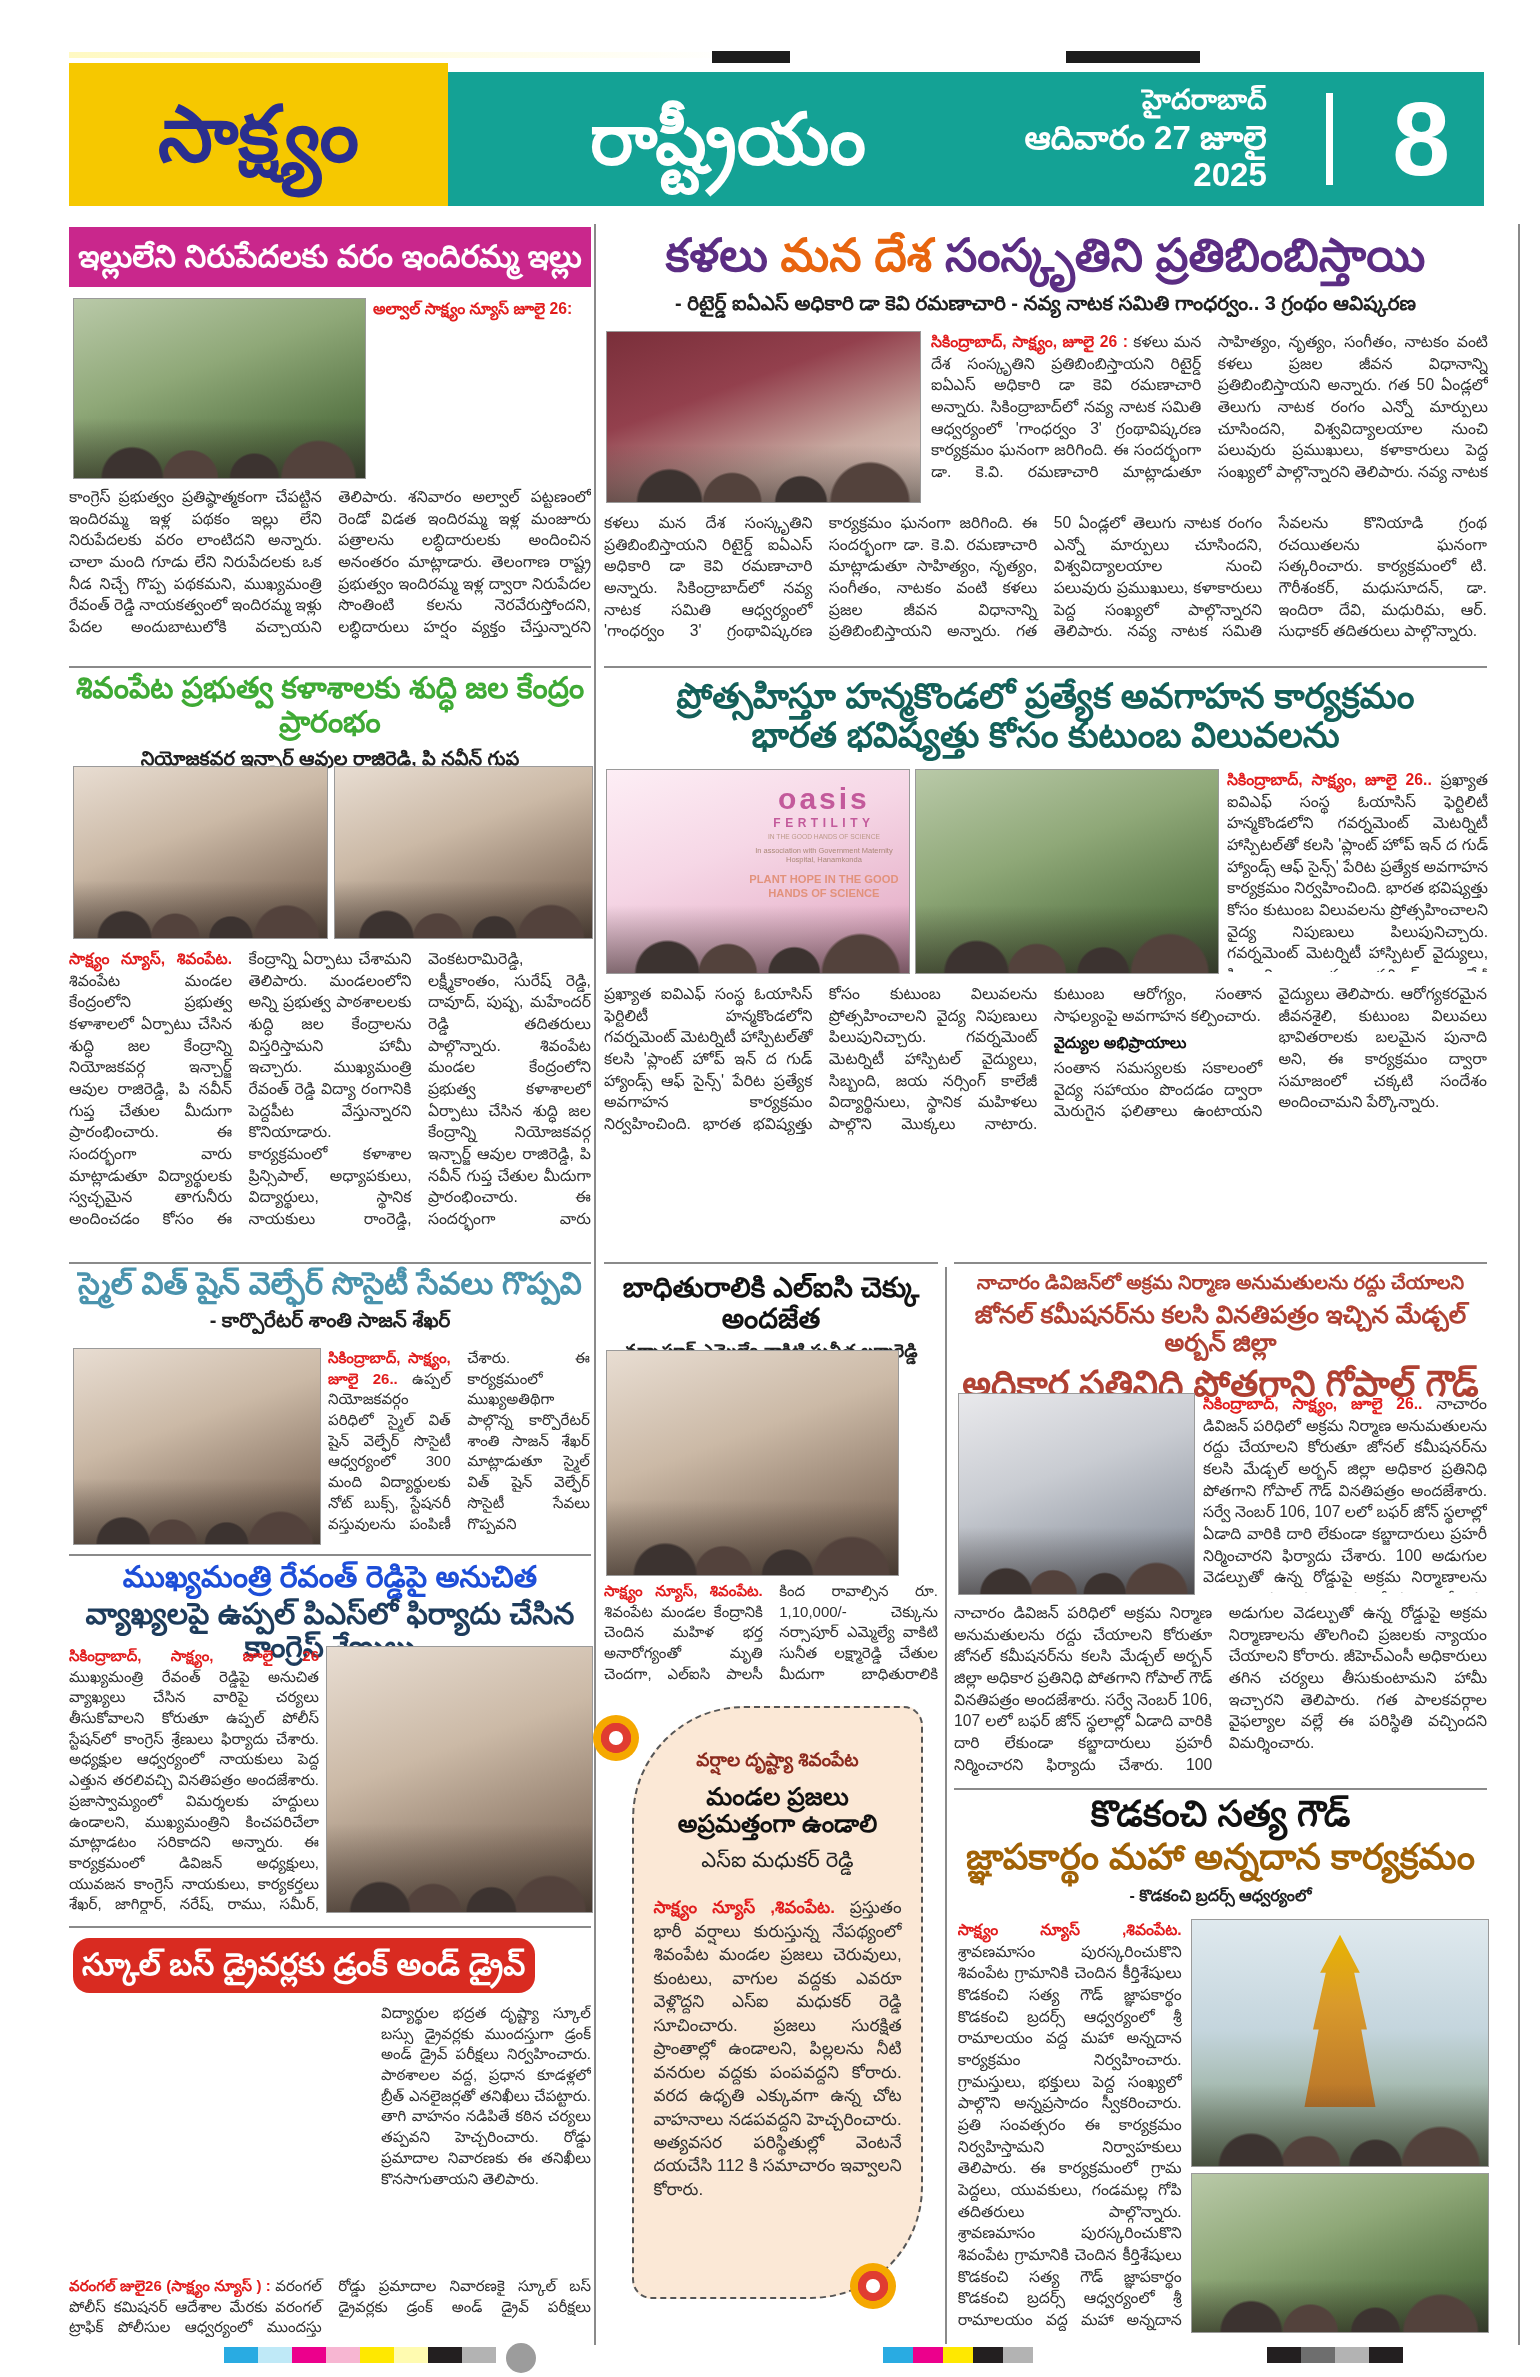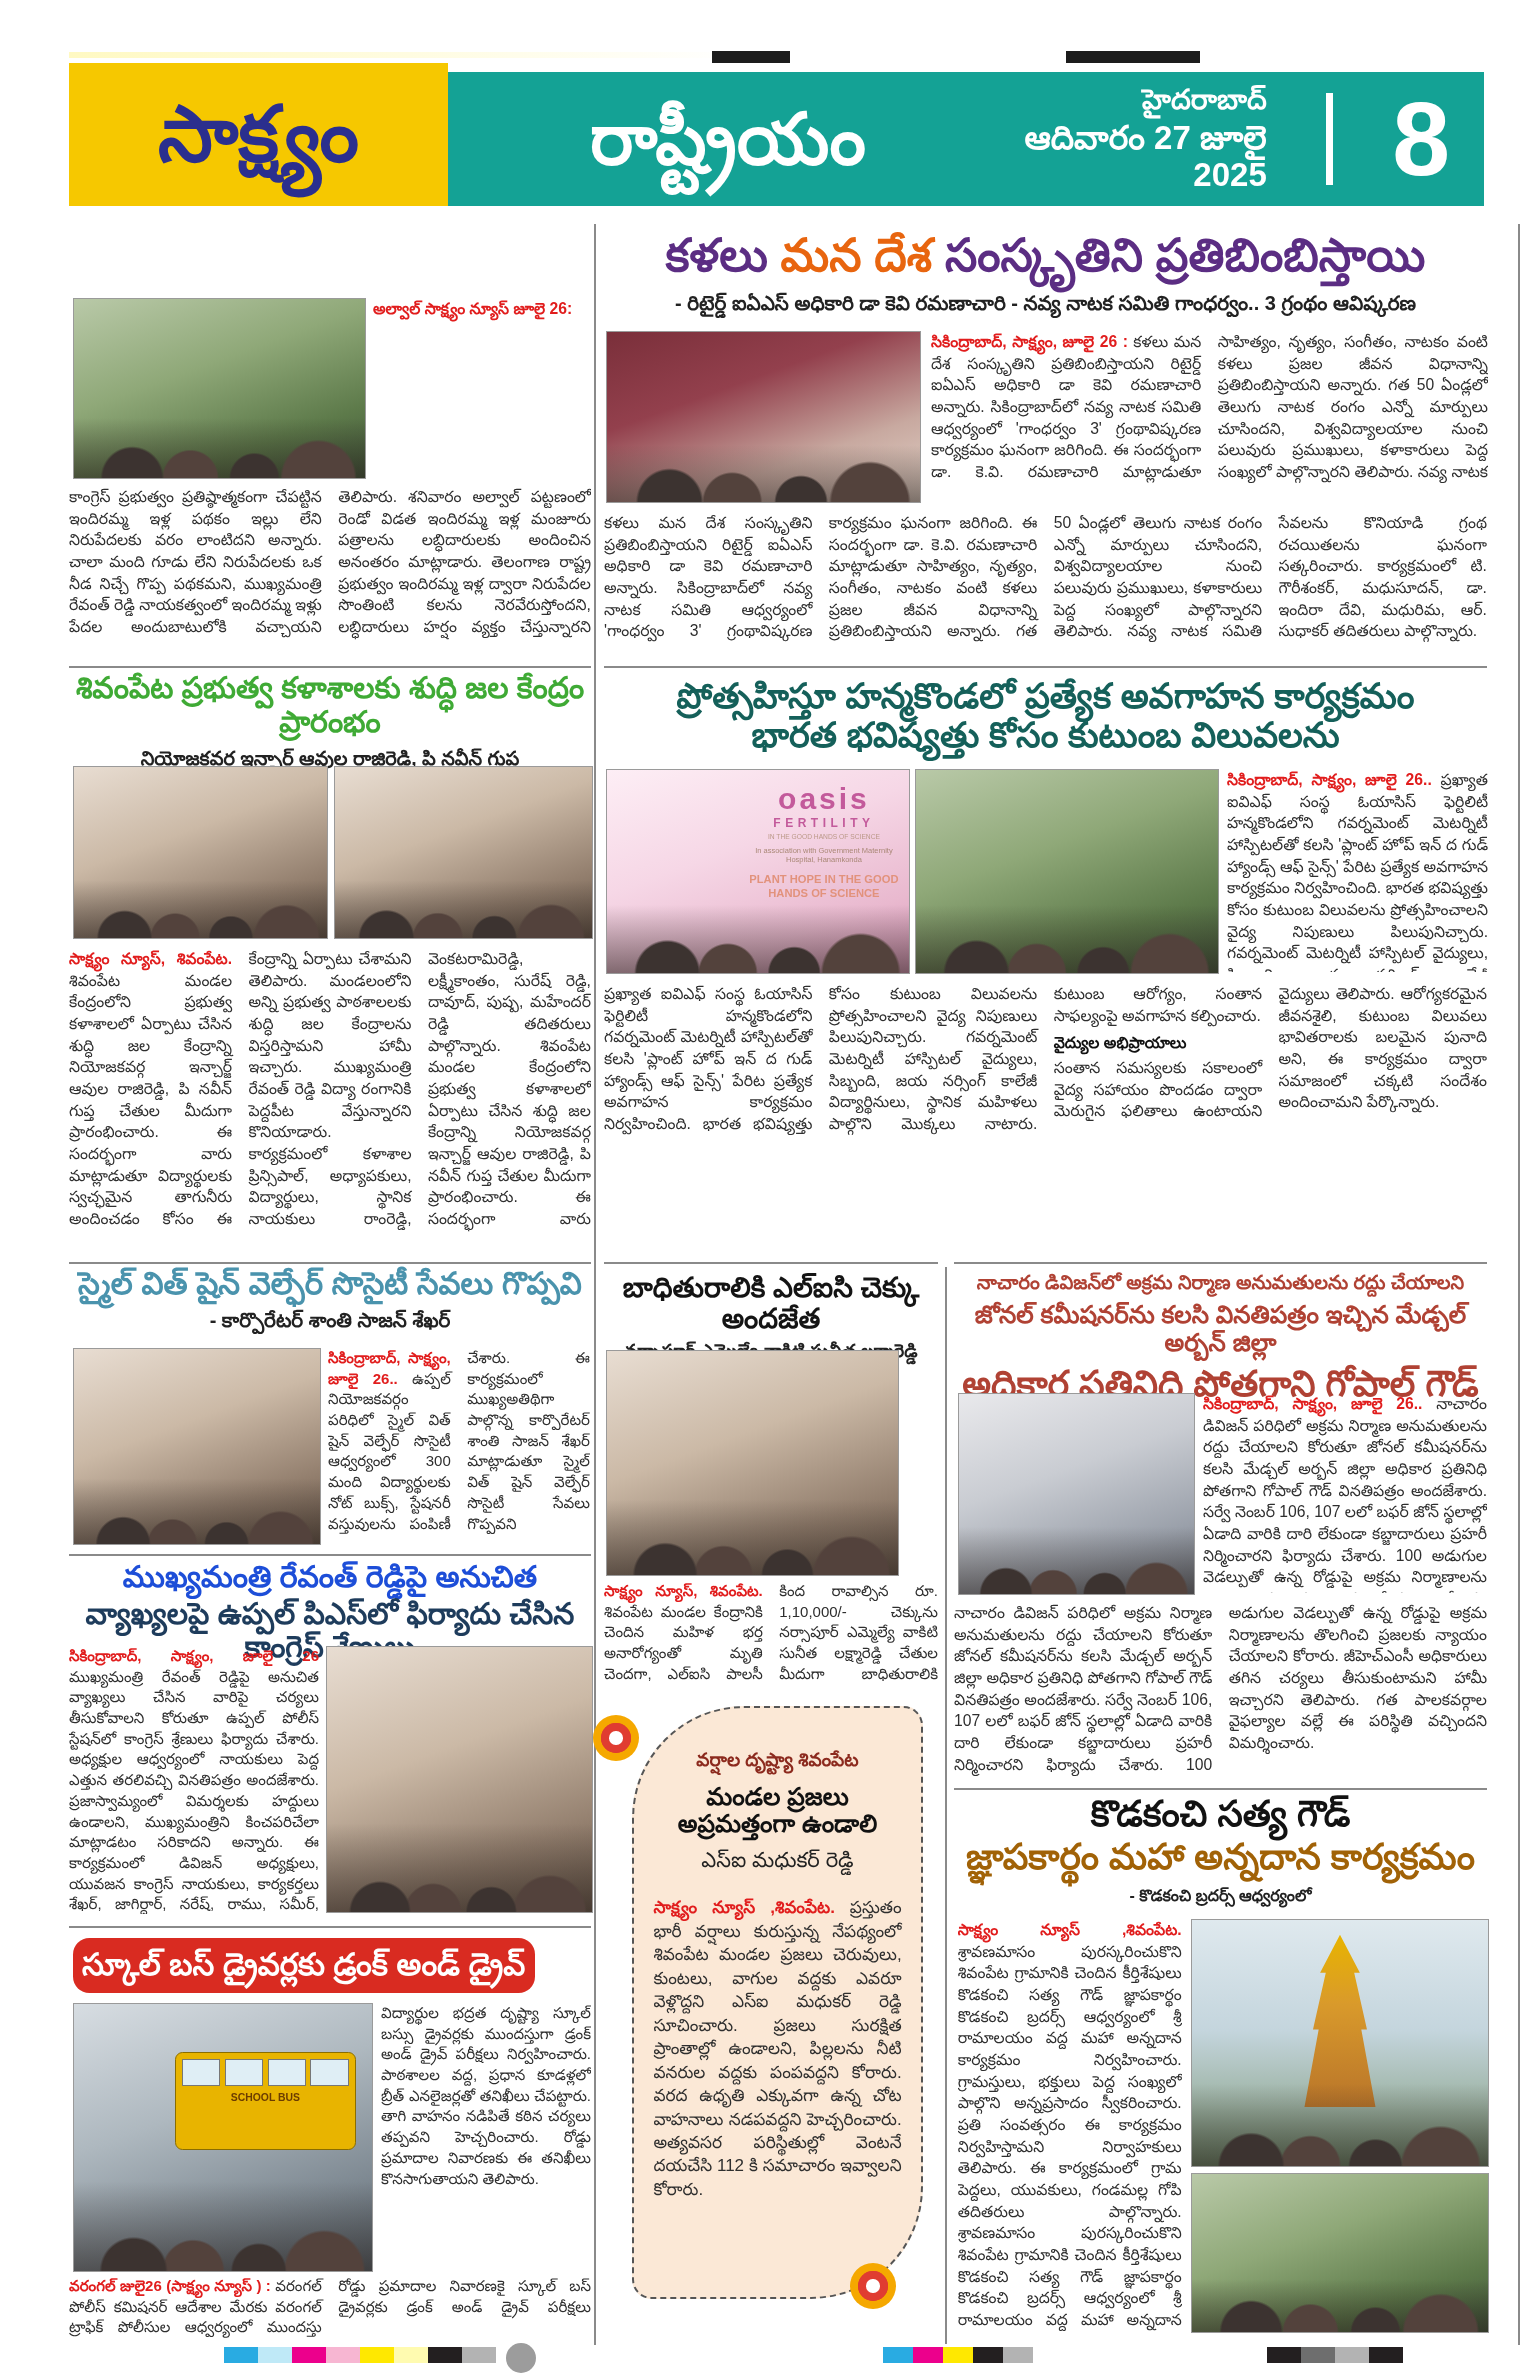--- a/index.html
+++ b/index.html
@@ -70,20 +70,23 @@
   <div class="abs rule" style="left:69px;top:666px;width:522px;height:1.5px;"></div>
   <div class="abs rule" style="left:604px;top:666px;width:883px;height:1.5px;"></div>
   <div class="abs rule" style="left:69px;top:1262px;width:522px;height:1.5px;"></div>
   <div class="abs rule" style="left:604px;top:1262px;width:334px;height:1.5px;"></div>
   <div class="abs rule" style="left:954px;top:1262px;width:533px;height:1.5px;"></div>
   <div class="abs rule" style="left:69px;top:1554px;width:522px;height:1.5px;"></div>
   <div class="abs rule" style="left:69px;top:1926px;width:522px;height:1.5px;"></div>
   <div class="abs rule" style="left:954px;top:1788px;width:533px;height:1.5px;"></div>
 
   <div class="abs" style="left:69px;top:227px;width:522px;height:432px;">
+    <div style="background:#c9278c;height:60px;display:flex;align-items:center;justify-content:center;">
+      <div class="hl" style="color:#ffffff;font-size:31px;">ఇల్లులేని నిరుపేదలకు వరం ఇందిరమ్మ ఇల్లు</div>
+    </div>
     <div class="abs photo photo-green" style="left:3.7px;top:71px;width:291px;height:179px;">
         <div class="silhouette"></div>
       </div>
     <div class="abs body-text" style="left:304px;top:71px;width:218px;height:179px;overflow:hidden;">
       <span class="dateline">అల్వాల్ సాక్ష్యం న్యూస్ జూలై 26:</span>
     </div>
     <div class="abs body-text cols2" style="left:0;top:259px;width:522px;height:168px;overflow:hidden;">
       <span>కాంగ్రెస్ ప్రభుత్వం ప్రతిష్ఠాత్మకంగా చేపట్టిన ఇందిరమ్మ ఇళ్ల పథకం ఇల్లు లేని నిరుపేదలకు వరం లాంటిదని అన్నారు. చాలా మంది గూడు లేని నిరుపేదలకు ఒక నీడ నిచ్చే గొప్ప పథకమని, ముఖ్యమంత్రి రేవంత్ రెడ్డి నాయకత్వంలో ఇందిరమ్మ ఇళ్లు పేదల అందుబాటులోకి వచ్చాయని తెలిపారు. శనివారం అల్వాల్ పట్టణంలో రెండో విడత ఇందిరమ్మ ఇళ్ల మంజూరు పత్రాలను లబ్ధిదారులకు అందించిన అనంతరం మాట్లాడారు. తెలంగాణ రాష్ట్ర ప్రభుత్వం ఇందిరమ్మ ఇళ్ల ద్వారా నిరుపేదల సొంతింటి కలను నెరవేరుస్తోందని, లబ్ధిదారులు హర్షం వ్యక్తం చేస్తున్నారని పేర్కొన్నారు. ఈ కార్యక్రమంలో స్థానిక నాయకులు, మున్సిపల్ వార్డ్ కౌన్సిలర్లు, మహిళా సంఘాల ప్రతినిధులు, రమేష్ తదితరులు పాల్గొన్నారు.</span>
     </div>
   </div>
@@ -169,32 +172,20 @@
     </div>
     <div class="abs photo photo-indoor" style="left:257px;top:86px;width:265px;height:265px;">
         <div class="silhouette"></div>
       </div>
   </div>
 
   <div class="abs" style="left:69px;top:1932px;width:522px;height:409px;">
     <div style="position:absolute;left:3.7px;top:6px;width:462px;height:55px;background:#d92b21;border-radius:16.4px;display:flex;align-items:center;justify-content:center;">
       <div class="hl" style="color:#ffffff;font-size:31px;">స్కూల్ బస్ డ్రైవర్లకు డ్రంక్ అండ్ డ్రైవ్</div>
     </div>
-    <div class="abs photo photo-street" style="left:3.7px;top:71px;width:298px;height:267px;">
-      <div class="abs" style="left:34%;top:18%;width:60%;height:36%;background:#e8b400;border-radius:7.5px;border:1.5px solid #8a6d00;">
-        <div style="display:flex;gap:4.5px;padding:6px;">
-          <div style="width:22%;height:25px;background:#dfeef5;border:0.7px solid #777;"></div>
-          <div style="width:22%;height:25px;background:#dfeef5;border:0.7px solid #777;"></div>
-          <div style="width:22%;height:25px;background:#dfeef5;border:0.7px solid #777;"></div>
-          <div style="width:22%;height:25px;background:#dfeef5;border:0.7px solid #777;"></div>
-        </div>
-        <div class="center" style="font-size:10.4px;font-weight:bold;color:#6b3c00;">SCHOOL BUS</div>
-      </div>
-      <div class="silhouette"></div>
-    </div>
     <div class="abs body-text" style="left:312px;top:71px;width:210px;height:267px;overflow:hidden;font-size:15px;">
       <span>విద్యార్థుల భద్రత దృష్ట్యా స్కూల్ బస్సు డ్రైవర్లకు ముందస్తుగా డ్రంక్ అండ్ డ్రైవ్ పరీక్షలు నిర్వహించారు. పాఠశాలల వద్ద, ప్రధాన కూడళ్లలో బ్రీత్ ఎనలైజర్లతో తనిఖీలు చేపట్టారు. తాగి వాహనం నడిపితే కఠిన చర్యలు తప్పవని హెచ్చరించారు. రోడ్డు ప్రమాదాల నివారణకు ఈ తనిఖీలు కొనసాగుతాయని తెలిపారు.</span>
     </div>
     <div class="abs body-text cols2" style="left:0;top:344px;width:522px;height:64px;overflow:hidden;font-size:15px;">
       <span class="dateline">వరంగల్ జులై26 (సాక్ష్యం న్యూస్ ) :</span>
       <span>వరంగల్ పోలీస్ కమిషనర్ ఆదేశాల మేరకు వరంగల్ ట్రాఫిక్ పోలీసుల ఆధ్వర్యంలో ముందస్తు రోడ్డు ప్రమాదాల నివారణకై స్కూల్ బస్ డ్రైవర్లకు డ్రంక్ అండ్ డ్రైవ్ పరీక్షలు నిర్వహించడం జరిగిందని వరంగల్ ట్రాఫిక్ ఏసీపీ సుజాత తెలిపారు.</span>
     </div>
   </div>
 
   <div class="abs" style="left:604px;top:1272px;width:334px;height:417px;">

